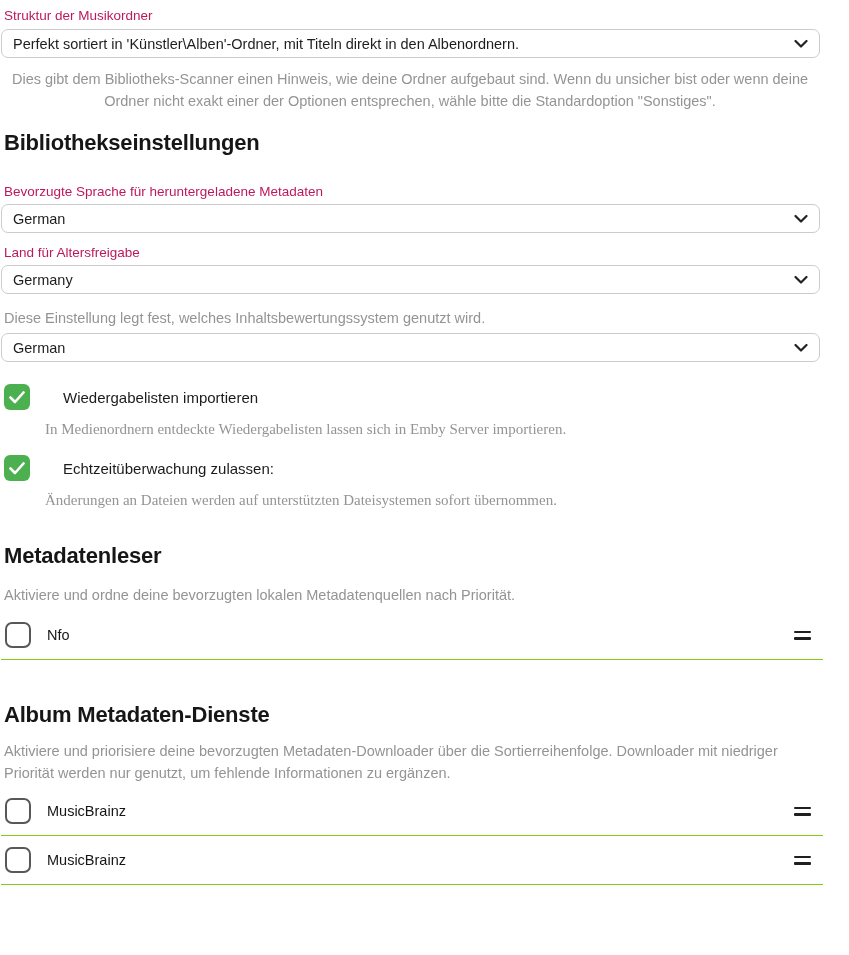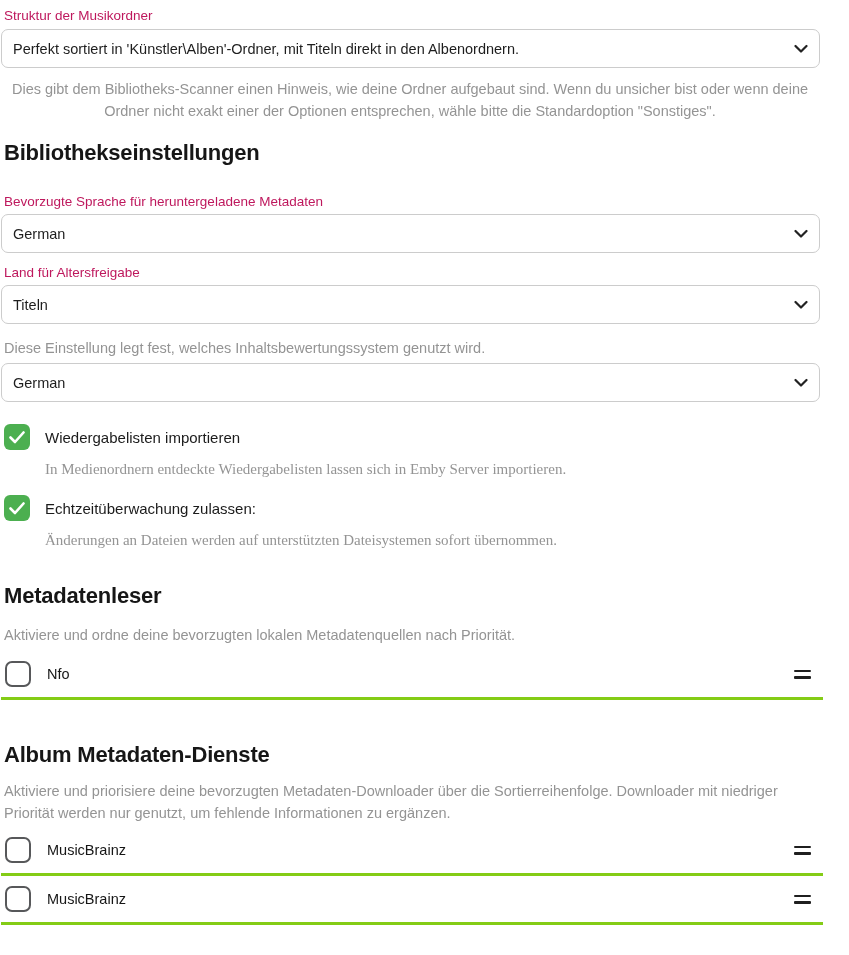--- a/index.html
+++ b/index.html
@@ -15,21 +15,21 @@
   .field-label {
     display: block;
     margin-left: 4px;
     font-size: 13.5px;
     line-height: 16px;
     color: #be185d;
   }
   .select {
     position: relative;
     margin-left: 1px;
-    width: 819px; height: 39px;
+    width: 819px; height: 29px;
     border: 1px solid #cccccc;
     border-radius: 7px;
     background: #ffffff;
     display: flex; align-items: center;
     cursor: pointer;
   }
   .select .select-value {
     padding-left: 11px;
     font-size: 14.5px;
     color: #1e1e1e;
@@ -74,20 +74,21 @@
   .mt-h2meta   { margin-top: 34px; }
   .mt-descmeta { margin-top: 17px; }
   .mt-listmeta { margin-top: 5px; }
   .mt-h2album  { margin-top: 44px; }
   .mt-descalb  { margin-top: 14px; }
   .mt-listalb  { margin-top: 3px; }
 
   .check-row {
     display: flex; align-items: center;
     margin-left: 4px;
+    gap: 18px;
   }
   .checkbox {
     width: 26px; height: 26px;
     border-radius: 6px;
     flex: 0 0 auto;
     display: flex; align-items: center; justify-content: center;
     cursor: pointer;
   }
   .checkbox.checked { background: #4caf50; }
   .checkbox.unchecked {
@@ -108,21 +109,21 @@
     line-height: 22px;
     color: #949494;
     max-width: 770px;
     font-family: Liberation Serif, serif;
   }
 
   .sort-list { margin-left: 1px; width: 822px; }
   .sort-row {
     height: 49px;
     display: flex; align-items: center;
-    border-bottom: 3px solid #84cc16;
+    border-bottom: 1px solid #84cc16;
     background: #ffffff;
   }
   .sort-row .checkbox { margin-left: 4px; }
   .sort-row .row-label {
     margin-left: 16px;
     font-size: 14.5px;
     color: #161616;
     flex: 1 1 auto;
   }
   .drag-handle {
@@ -157,21 +158,21 @@
   <label class="field-label mt-label2">Bevorzugte Sprache für heruntergeladene Metadaten</label>
   <div class="select mt-select">
     <span class="select-value">German</span>
     <svg class="chevron" viewBox="0 0 14 9">
         <polyline points="1.5,1.5 7,7 12.5,1.5" fill="none" stroke="#222222" stroke-width="2.2" stroke-linecap="round" stroke-linejoin="round"></polyline>
       </svg>
   </div>
 
   <label class="field-label mt-label3">Land für Altersfreigabe</label>
   <div class="select mt-select">
-    <span class="select-value">Titeln</span>
+    <span class="select-value">Germany</span>
     <svg class="chevron" viewBox="0 0 14 9">
         <polyline points="1.5,1.5 7,7 12.5,1.5" fill="none" stroke="#222222" stroke-width="2.2" stroke-linecap="round" stroke-linejoin="round"></polyline>
       </svg>
   </div>
   <p class="help mt-help3">Diese Einstellung legt fest, welches Inhaltsbewertungssystem genutzt wird.</p>
 
   <div class="select mt-select">
     <span class="select-value">German</span>
     <svg class="chevron" viewBox="0 0 14 9">
         <polyline points="1.5,1.5 7,7 12.5,1.5" fill="none" stroke="#222222" stroke-width="2.2" stroke-linecap="round" stroke-linejoin="round"></polyline>

